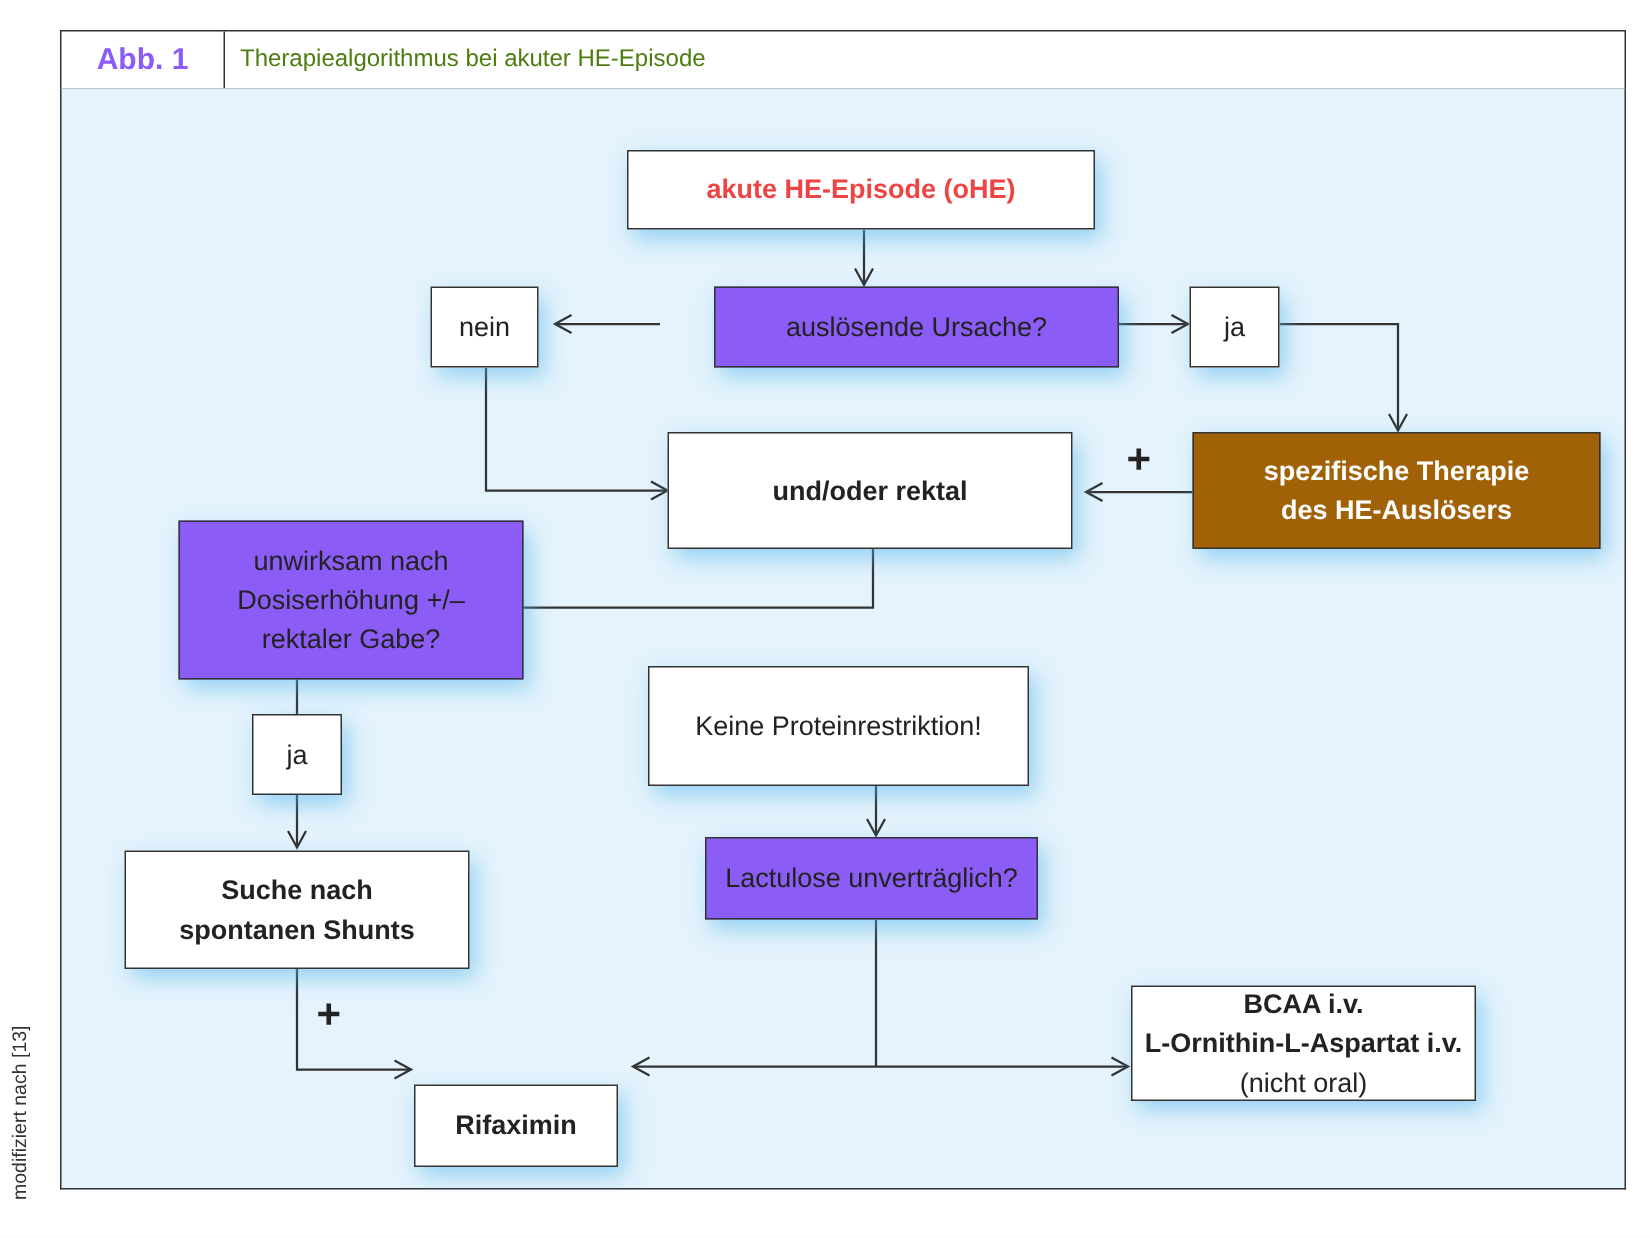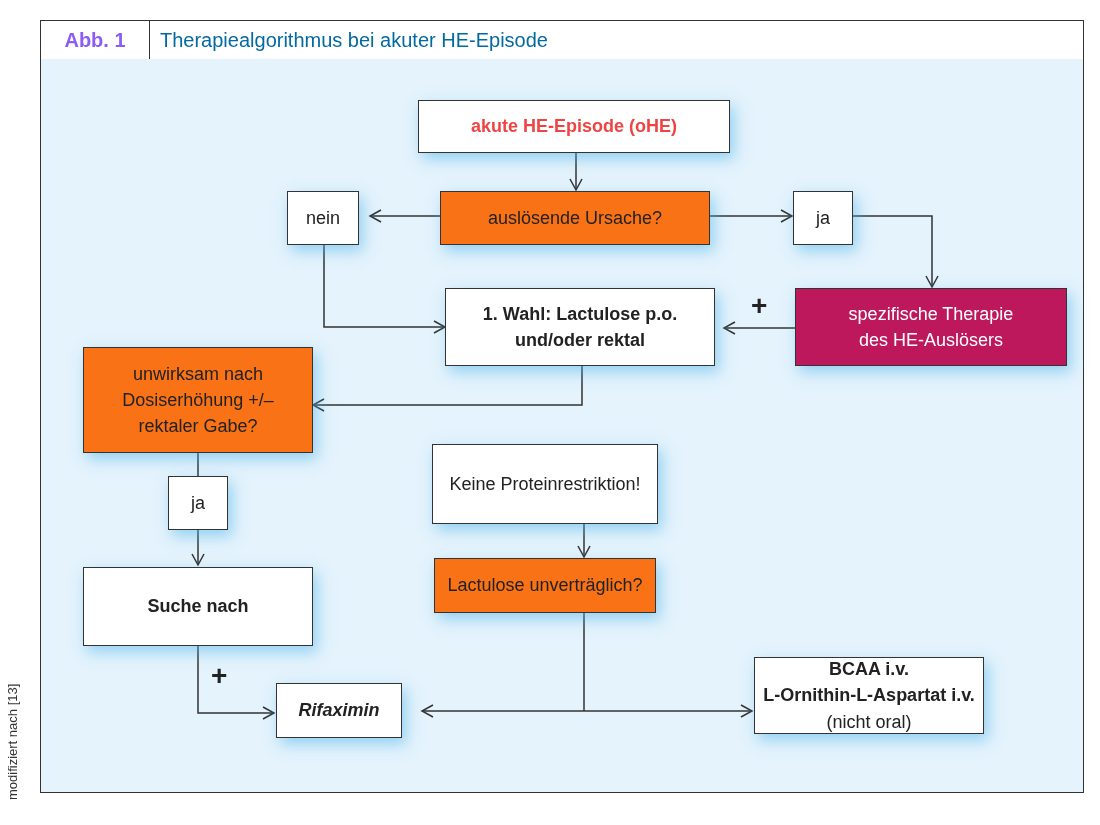--- a/index.html
+++ b/index.html
@@ -1,23 +1,23 @@
 <!DOCTYPE html>
 <html><head>
 <meta charset="utf-8">
 <style>
   html,body{margin:0;padding:0;background:#fff;}
   body{width:1100px;height:825px;position:relative;overflow:hidden;font-family:"Liberation Sans",sans-serif;}
   .header{position:absolute;left:40px;top:20px;width:1044px;height:40px;border:1.5px solid #333;box-sizing:border-box;background:#fff;display:flex;}
   .hdr-label{width:108px;border-right:1.5px solid #333;font-weight:bold;font-size:20px;display:flex;align-items:center;justify-content:center;color:#8b5cf6;}
-  .hdr-title{font-size:20px;color:#0369a1;display:flex;align-items:center;padding-left:10px;}
+  .hdr-title{font-size:16px;color:#4d7c0f;display:flex;align-items:center;padding-left:10px;}
   .panel{position:absolute;left:40px;top:59px;width:1044px;height:734px;border:1.5px solid #333;border-top:none;box-sizing:border-box;background:#e4f3fc;}
   .box{position:absolute;box-sizing:border-box;border:1.5px solid #333;background:#fff;display:flex;align-items:center;justify-content:center;text-align:center;font-size:18px;color:#222;line-height:1.45;box-shadow:4px 6px 14px rgba(80,180,235,0.55);}
-  .box.q{background:#f97316;}
-  .box.dark{background:#be185d;color:#fff;font-weight:normal;}
+  .box.q{background:#8b5cf6;margin-left:36px;}
+  .box.dark{background:#a16207;color:#fff;font-weight:bold;}
   .box.b{font-weight:bold;}
   .blue-text{color:#ef4444;font-weight:bold;}
   svg.lines{position:absolute;left:0;top:0;}
   .plus{position:absolute;font-weight:bold;font-size:28px;color:#222;}
   .side{position:absolute;left:5px;top:800px;transform-origin:0 0;transform:rotate(-90deg);font-size:13px;color:#333;white-space:nowrap;}
 </style>
 </head>
 <body>
 
 <div class="header">
@@ -57,47 +57,47 @@
 <div class="box q" style="left:440px;top:191px;width:270px;height:54px;">
   <span>auslösende Ursache?</span>
 </div>
 <div class="box" style="left:287px;top:191px;width:72px;height:54px;">
   <span>nein</span>
 </div>
 <div class="box" style="left:793px;top:191px;width:60px;height:54px;">
   <span>ja</span>
 </div>
 <div class="box b" style="left:445px;top:288px;width:270px;height:78px;flex-direction:column;">
-  <span>1. Wahl: Lactulose p.o.</span>
   <span>und/oder rektal</span>
 </div>
 <div class="box dark" style="left:795px;top:288px;width:272px;height:78px;flex-direction:column;">
   <span>spezifische Therapie</span>
   <span>des HE-Auslösers</span>
 </div>
 <div class="plus" style="left:751px;top:290px;">+</div>
 <div class="box q" style="left:83px;top:347px;width:230px;height:106px;flex-direction:column;">
   <span>unwirksam nach</span>
   <span>Dosiserhöhung +/–</span>
   <span>rektaler Gabe?</span>
 </div>
 <div class="box" style="left:168px;top:476px;width:60px;height:54px;">
   <span>ja</span>
 </div>
 <div class="box b" style="left:83px;top:567px;width:230px;height:79px;flex-direction:column;">
   <span>Suche nach</span>
+  <span>spontanen Shunts</span>
 </div>
 <div class="plus" style="left:211px;top:660px;">+</div>
-<div class="box" style="left:432px;top:444px;width:226px;height:80px;flex-direction:column;">
+<div class="box" style="left:432px;top:444px;width:254px;height:80px;flex-direction:column;">
   <span>Keine Proteinrestriktion!</span>
 </div>
 <div class="box q" style="left:434px;top:558px;width:222px;height:55px;">
   <span>Lactulose unverträglich?</span>
 </div>
-<div class="box b" style="left:276px;top:683px;width:126px;height:55px;font-style:italic;">
+<div class="box b" style="left:276px;top:723px;width:136px;height:55px;">
   <span>Rifaximin</span>
 </div>
 <div class="box" style="left:754px;top:657px;width:230px;height:77px;flex-direction:column;">
   <span style="font-weight:bold;">BCAA i.v.</span>
   <span style="font-weight:bold;">L-Ornithin-L-Aspartat i.v.</span>
   <span>(nicht oral)</span>
 </div>
 
 <div class="side">modifiziert nach [13]</div>
 

